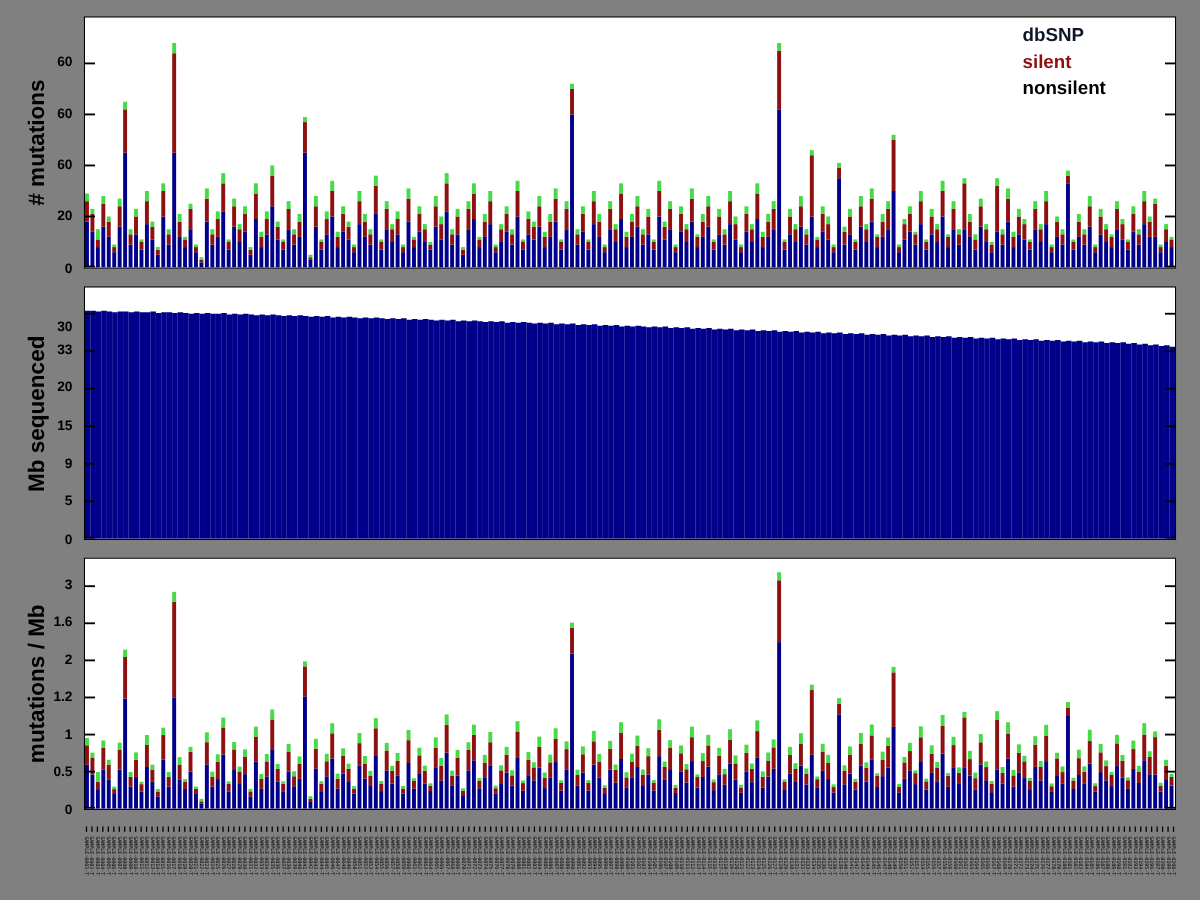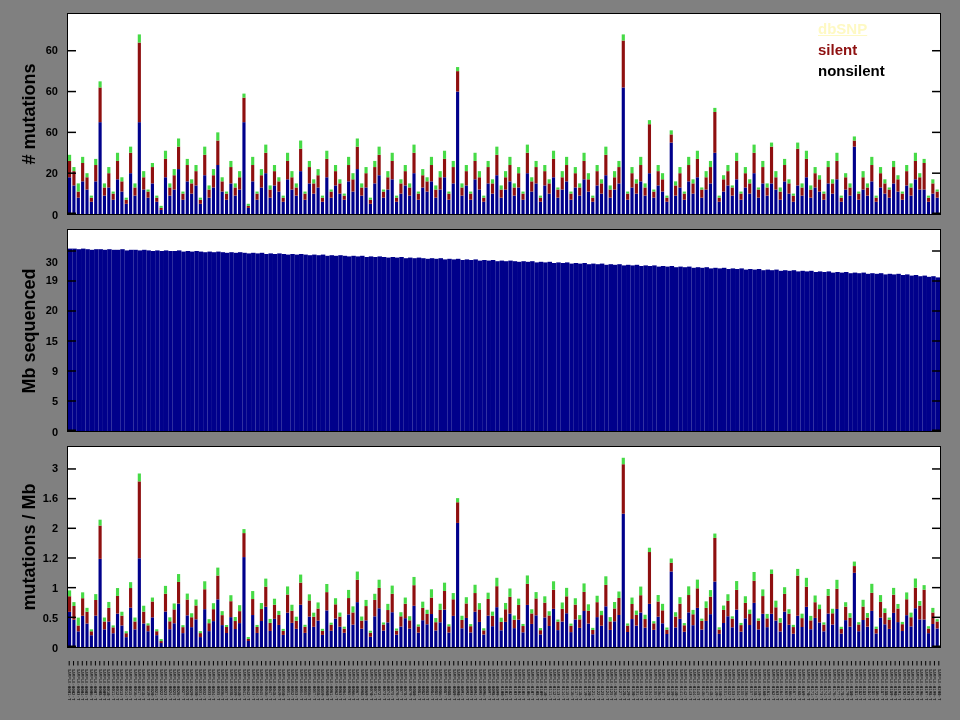--- a/index.html
+++ b/index.html
@@ -1501,33 +1501,33 @@
       <div class="ytick-label" style="left:0;top:208.5px">0</div>
       <div class="ytick-label" style="left:0;top:167.3px">20</div>
       <div class="ytick-label" style="left:0;top:126.1px">60</div>
       <div class="ytick-label" style="left:0;top:84.8px">60</div>
       <div class="ytick-label" style="left:0;top:43.6px">60</div>
       <div class="ytick-label" style="left:0;top:425.5px">0</div>
       <div class="ytick-label" style="left:0;top:395.2px">5</div>
       <div class="ytick-label" style="left:0;top:364.9px">9</div>
       <div class="ytick-label" style="left:0;top:334.6px">15</div>
       <div class="ytick-label" style="left:0;top:304.3px">20</div>
-      <div class="ytick-label" style="left:0;top:274.0px">19</div>
+      <div class="ytick-label" style="left:0;top:274.0px">33</div>
       <div class="ytick-label" style="left:0;top:256px">30</div>
       <div class="ytick-label" style="left:0;top:641.5px">0</div>
       <div class="ytick-label" style="left:0;top:611.5px">0.5</div>
       <div class="ytick-label" style="left:0;top:581.6px">1</div>
       <div class="ytick-label" style="left:0;top:551.6px">1.2</div>
       <div class="ytick-label" style="left:0;top:521.6px">2</div>
       <div class="ytick-label" style="left:0;top:491.6px">1.6</div>
       <div class="ytick-label" style="left:0;top:461.7px">3</div>
     </div>
 
   <div class="legend">
-    <div class="legend-item" id="leg-0" style="color: #fef9c3; text-decoration: underline;">dbSNP</div>
+    <div class="legend-item" id="leg-0" style="color: #0f172a;">dbSNP</div>
     <div class="legend-item" id="leg-1" style="color: rgb(142, 16, 16);">silent</div>
     <div class="legend-item" id="leg-2" style="color: #000000;">nonsilent</div>
   </div>
 
   <svg class="xstrip-ticks" id="xticks" viewBox="0 0 874 7" preserveAspectRatio="none">
       <rect x="1.69" y="0" width="1" height="4.5" fill="#000"></rect>
       <rect x="6.05" y="0" width="1" height="4.5" fill="#000"></rect>
       <rect x="10.43" y="0" width="1" height="4.5" fill="#000"></rect>
       <rect x="14.79" y="0" width="1" height="4.5" fill="#000"></rect>
       <rect x="19.16" y="0" width="1" height="4.5" fill="#000"></rect>

